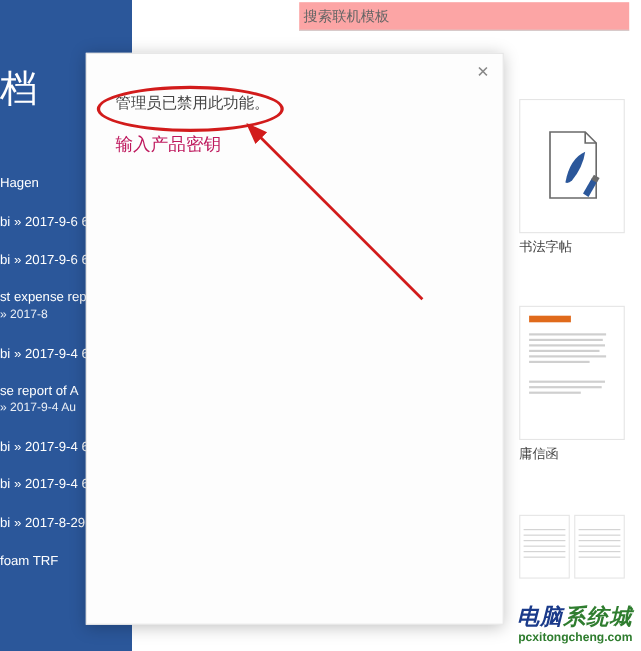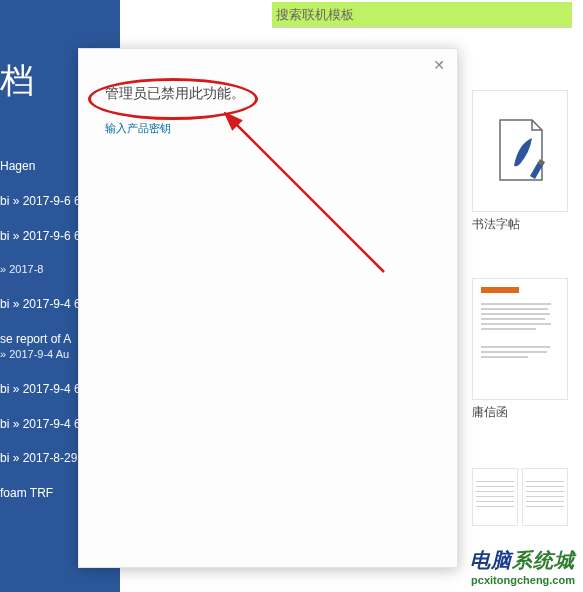--- a/index.html
+++ b/index.html
@@ -51,21 +51,21 @@
     background:#fff;
   }
   .searchbar {
     position:absolute;
     left:272px; top:2px;
     width:300px; height:26px;
     border-bottom:1px solid #cfcfcf;
     font-size:13px; color:#666;
     display:flex; align-items:center;
     padding:0 4px;
-    background:#bef264;
+    background:#fca5a5;
   }
 
   
   .dialog {
     position:absolute;
     left:78px; top:48px;
     width:380px; height:520px;
     background:#fdfdfd;
     box-shadow: 0 2px 14px rgba(0,0,0,.25);
     border:1px solid #e5e5e5;
@@ -78,21 +78,21 @@
     cursor:pointer;
   }
   .dialog-msg {
     position:absolute;
     left:26px; top:36px;
     font-size:14px; color:#444;
   }
   .dialog-secondary {
     position:absolute;
     left:26px; top:72px;
-    font-size:11px; color:#0369a1;
+    font-size:16px; color:#be185d;
   }
 
   
   .anno-ellipse {
     position:absolute;
     left:88px; top:78px;
     width:170px; height:42px;
     border:3px solid #d21b1b;
     border-radius:50%;
     pointer-events:none;
@@ -151,20 +151,21 @@
     <div class="sidebar-item">
         <span class="l1">Hagen</span>
       </div>
     <div class="sidebar-item">
         <span class="l1">bi » 2017-9-6  6</span>
       </div>
     <div class="sidebar-item">
         <span class="l1">bi » 2017-9-6  6</span>
       </div>
     <div class="sidebar-item">
+        <span class="l1">st expense rep</span>
         <span class="l2">» 2017-8</span>
       </div>
     <div class="sidebar-item">
         <span class="l1">bi » 2017-9-4 64</span>
       </div>
     <div class="sidebar-item">
         <span class="l1">se report of A</span>
         <span class="l2">» 2017-9-4 Au</span>
       </div>
     <div class="sidebar-item">

